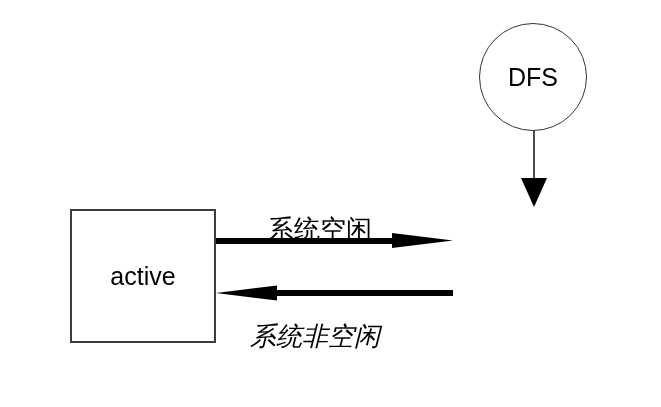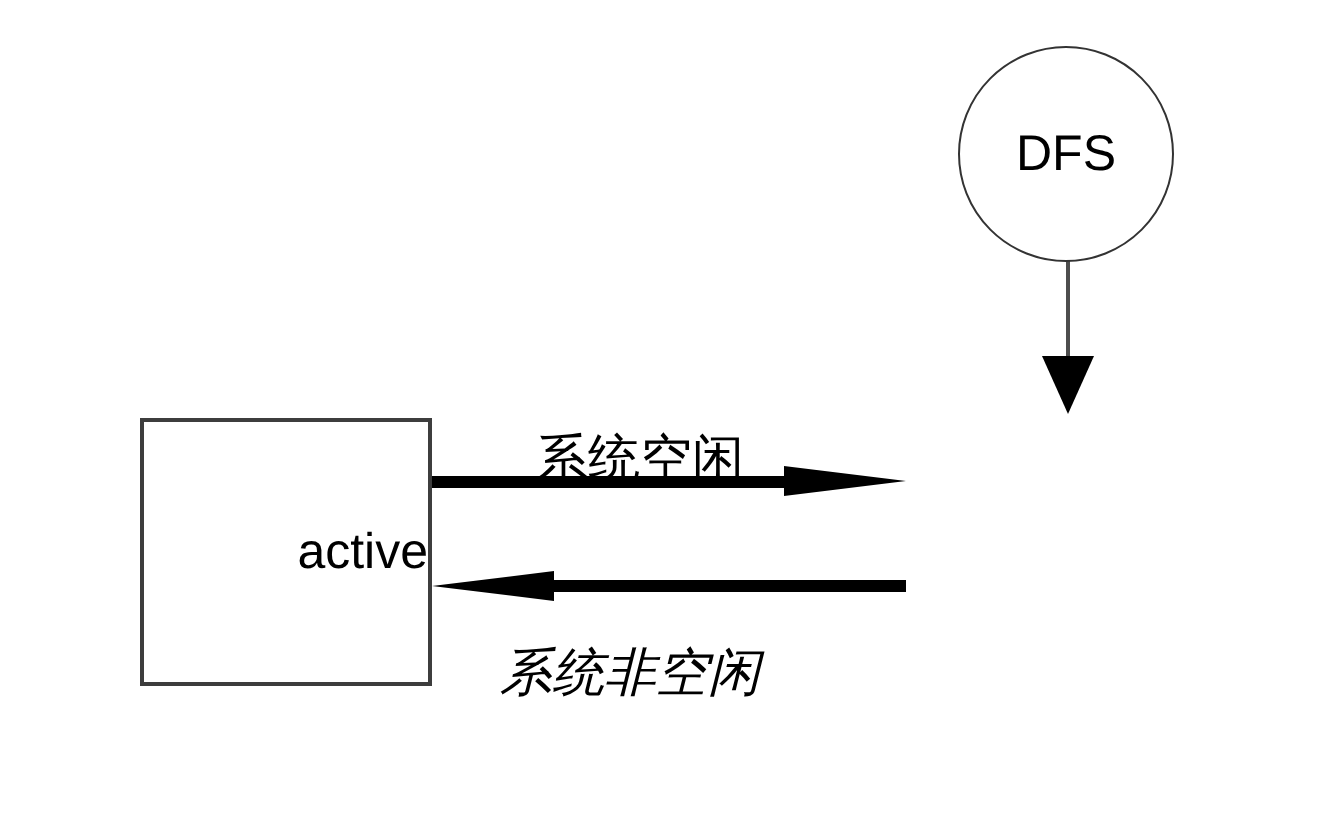--- a/index.html
+++ b/index.html
@@ -38,21 +38,21 @@
     border: 2px solid #3d3d3d;
     width: 146px;
     height: 134px;
   }
   .node.circle {
     border: 1.5px solid #333333;
     border-radius: 50%;
     width: 108px;
     height: 108px;
   }
-  #node-active { left: 70px;  top: 209px; justify-content: flex-end; }
+  #node-active { left: 70px;  top: 209px; }
   #node-idle   { left: 453px; top: 209px; }
   #node-dfs    { left: 479px; top: 23px;  }
   .edge-label {
     position: absolute;
     font-size: 26px;
     line-height: 28px;
     text-align: center;
     white-space: nowrap;
     color: #000000;
   }

